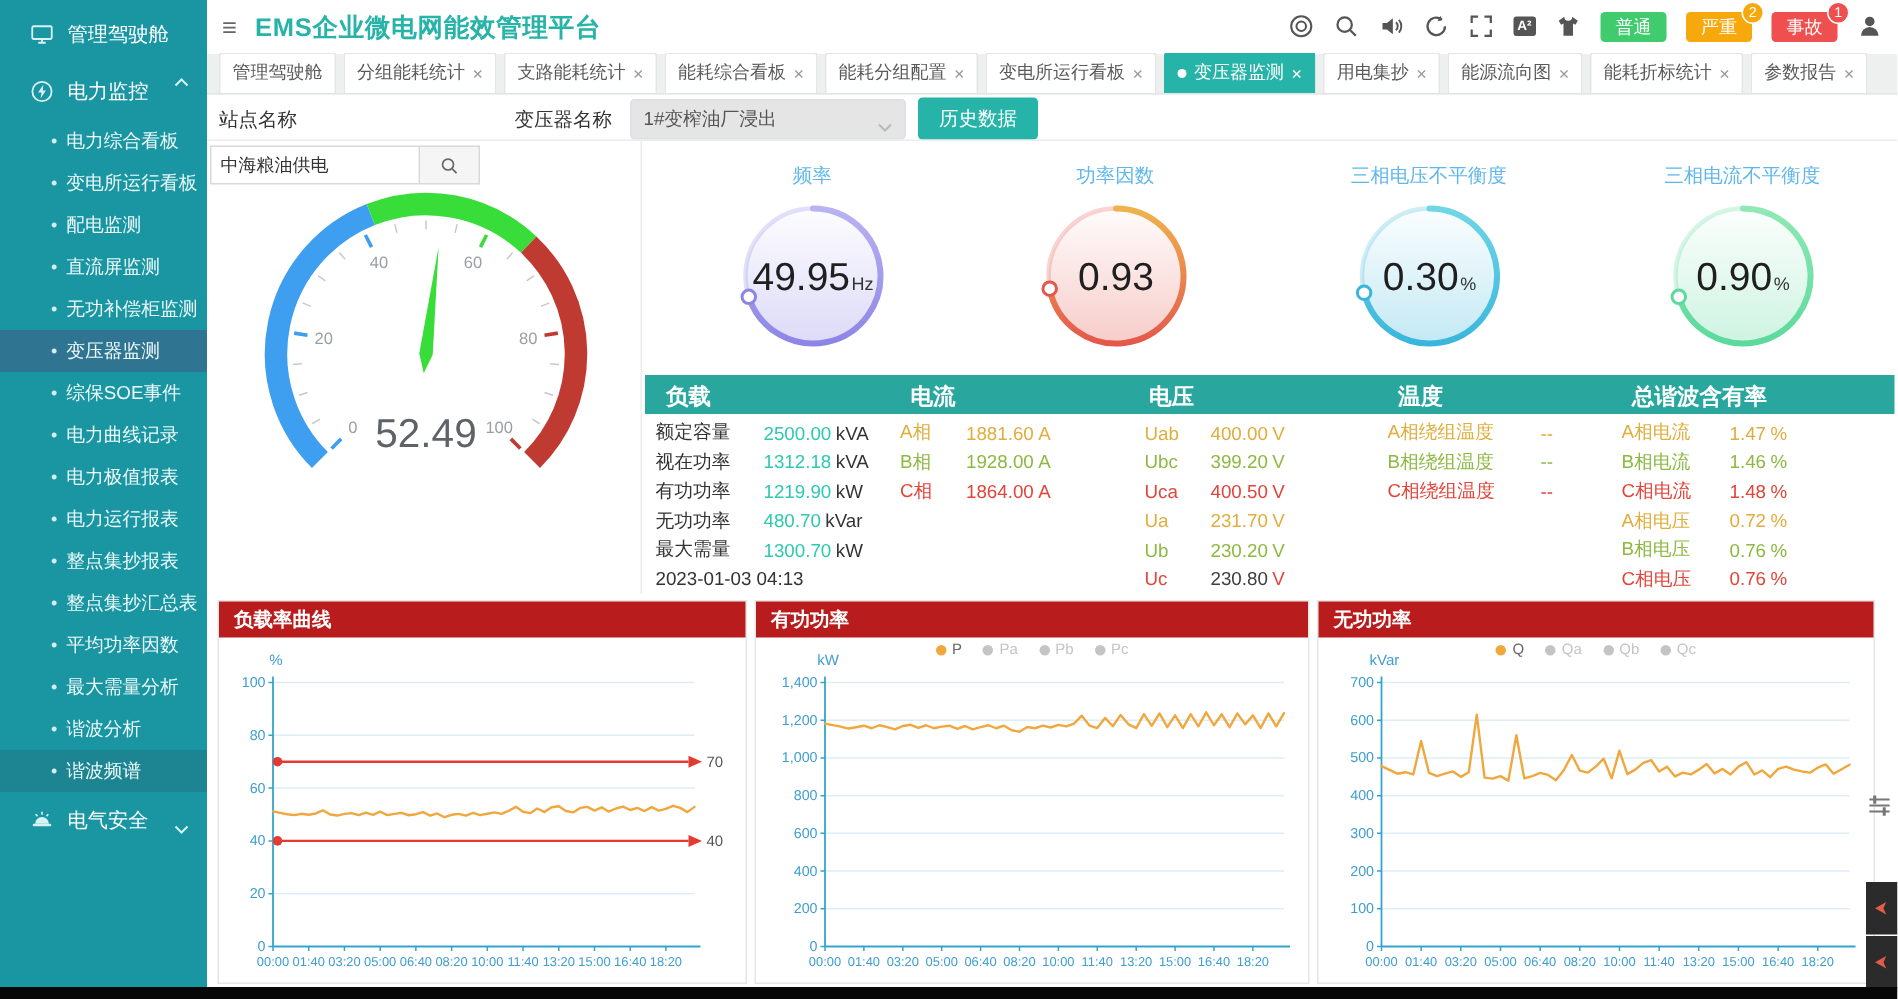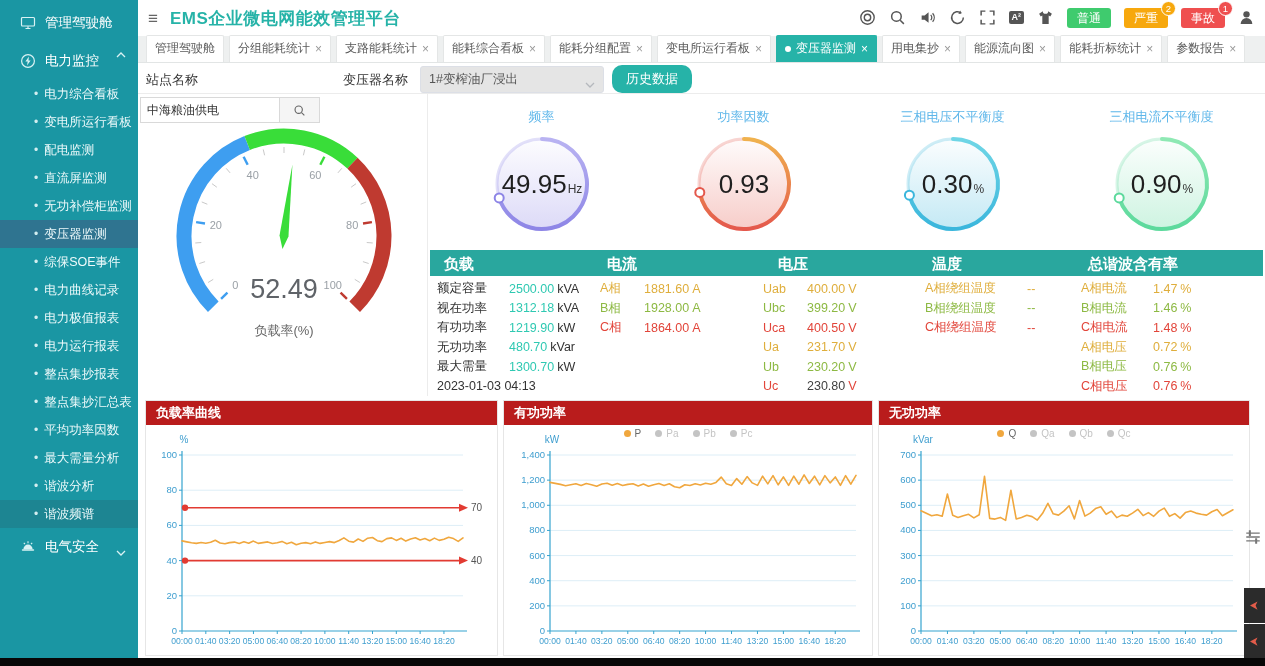--- a/index.html
+++ b/index.html
@@ -37,21 +37,21 @@
   .tabbar { position:absolute; left:0; top:36px; right:0; height:27px; background:#eef0f0; border-bottom:1px solid #e2e5e5; display:flex; align-items:flex-end; padding-left:8px; gap:5px; }
   .tab { background:#fff; border:1px solid #e4e6e6; border-bottom:none; color:#5a5a5a; font-size:12px; padding:4px 8px 5px; display:flex; align-items:center; gap:5px; cursor:pointer; white-space:nowrap; border-radius:2px 2px 0 0; }
   .tab .tclose { color:#9a9a9a; font-size:12px; line-height:1; cursor:pointer; }
   .tab.active { background:#26b3a8; color:#fff; border-color:#26b3a8; }
   .tab.active .tclose { color:#fff; }
   .tab .tdot { width:6px; height:6px; border-radius:50%; background:#fff; }
 
   .filter-label { position:absolute; font-size:13px; color:#333; }
   .select-box { position:absolute; left:282px; top:66px; width:184px; height:27px; border:1px solid #dcdfe6; border-radius:3px; background:#e5e5e5; font-size:12.5px; color:#555; display:flex; align-items:center; padding:0 8px; cursor:pointer; }
   .select-box .sel-chev { margin-left:auto; width:10px; height:6px; color:#b5b8bd; }
-  .history-btn { position:absolute; left:474px; top:65px; height:28px; padding:0 14px; background:#26b3a8; color:#fff; font-size:13px; border:none; border-radius:10px; cursor:pointer; }
+  .history-btn { position:absolute; left:474px; top:65px; height:28px; padding:0 14px; background:#26b3a8; color:#fff; font-size:13px; border:none; border-radius:3px; cursor:pointer; }
   .filter-sep { position:absolute; left:0; right:0; top:93px; height:1px; background:#ececec; }
   .v-sep { position:absolute; left:289px; top:94px; height:302px; width:1px; background:#ececec; }
 
   .site-search { position:absolute; left:2px; top:97px; width:140px; height:26px; border:1px solid #d9d9d9; font-size:12px; color:#333; padding:0 6px; outline:none; }
   .search-btn { position:absolute; left:142px; top:97px; width:40px; height:26px; background:#f5f5f5; border:1px solid #d9d9d9; border-left:none; cursor:pointer; display:flex; align-items:center; justify-content:center; color:#666; }
   .search-btn svg { width:13px; height:13px; }
 
   
   .gauge-box { position:absolute; left:10px; top:118px; width:272px; height:212px; }
   .gauge-label { position:absolute; left:10px; top:322px; width:272px; text-align:center; font-size:13px; color:#666; }
@@ -331,21 +331,20 @@
         <line x1="198.93250352560273" y1="180.93250352560273" x2="192.5685424949238" y2="174.5685424949238" stroke="#bf3a30" stroke-width="2.4"></line>
         <text x="87.20963209812821" y="170.79036790187178" text-anchor="middle" font-size="11" fill="#9aa0a6">0</text>
         <text x="67.8495044989355" y="111.20602191222406" text-anchor="middle" font-size="11" fill="#9aa0a6">20</text>
         <text x="104.67465551797127" y="60.52054983100261" text-anchor="middle" font-size="11" fill="#9aa0a6">40</text>
         <text x="167.32534448202873" y="60.520549831002626" text-anchor="middle" font-size="11" fill="#9aa0a6">60</text>
         <text x="204.1504955010645" y="111.20602191222407" text-anchor="middle" font-size="11" fill="#9aa0a6">80</text>
         <text x="184.79036790187178" y="170.79036790187178" text-anchor="middle" font-size="11" fill="#9aa0a6">100</text>
         <polygon points="144.4289976596289,46.49509108841568 131.530943193026,117.47318764627319 134.47809764478922,130.9106085534805 140.469056806974,118.52681235372681" fill="#39dd39"></polygon>
         <text x="136" y="180" text-anchor="middle" font-size="27" fill="#5f6368">52.49</text>
       </svg></div>
-  <div class="gauge-label">负载率(%)</div>
 
   <div id="rings">
       <div class="ring-cell" style="left: 299px;"><div class="ring-title">频率</div><svg viewBox="0 0 200 110" width="200" height="110">
           <defs>
             <linearGradient id="sg0" x1="0" y1="0" x2="0" y2="1">
               <stop offset="0%" stop-color="#b9b3f2"></stop>
               <stop offset="100%" stop-color="#8d85e6"></stop>
             </linearGradient>
             <linearGradient id="fg0" x1="0" y1="0" x2="0" y2="1">
               <stop offset="0%" stop-color="rgba(141,133,230,0.02)"></stop>
@@ -403,21 +402,21 @@
           <circle cx="100" cy="56" r="45" fill="url(#fg3)" stroke="rgba(92,217,156,0.25)" stroke-width="3"></circle>
           <path d="M 100 11 A 45 45 0 1 1 57.20245676671809 69.90576474687266" fill="none" stroke="url(#sg3)" stroke-width="4" stroke-linecap="round"></path>
           <circle cx="57.20245676671809" cy="69.90576474687266" r="4.5" fill="#fff" stroke="#5cd99c" stroke-width="2"></circle>
           <text x="100" y="65" text-anchor="middle"><tspan font-size="26" fill="#1f1f1f">0.90</tspan><tspan font-size="12" fill="#333" dx="1">%</tspan></text>
         </svg></div>
     </div>
 
   <div class="meas-header" id="meas-header">
       <span style="left: 14px;">负载</span>
       <span style="left: 177px;">电流</span>
-      <span style="left: 348px;">电压</span>
+      <span style="left: 336px;">电压</span>
       <span style="left: 502px;">温度</span>
       <span style="left: 658px;">总谐波含有率</span>
     </div>
   <div id="meas-cols">
       <div class="meas-col" style="left: 299px;">
         <div class="meas-row">
           <span class="ml" style="width: 62px;">额定容量</span>
           <span class="mv" style="color: rgb(47, 201, 178);">2500.00</span>
           <span class="mu" style="color: rgb(51, 51, 51);">kVA</span>
         </div>

